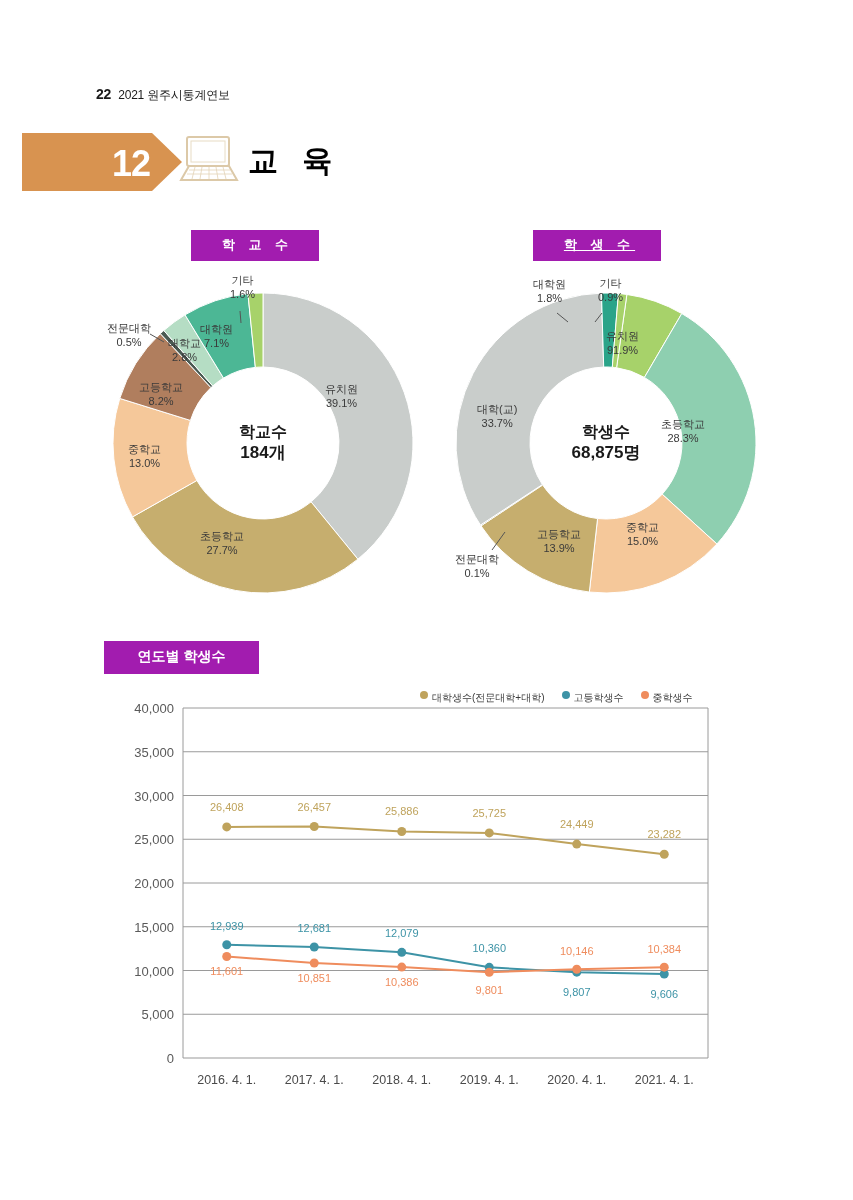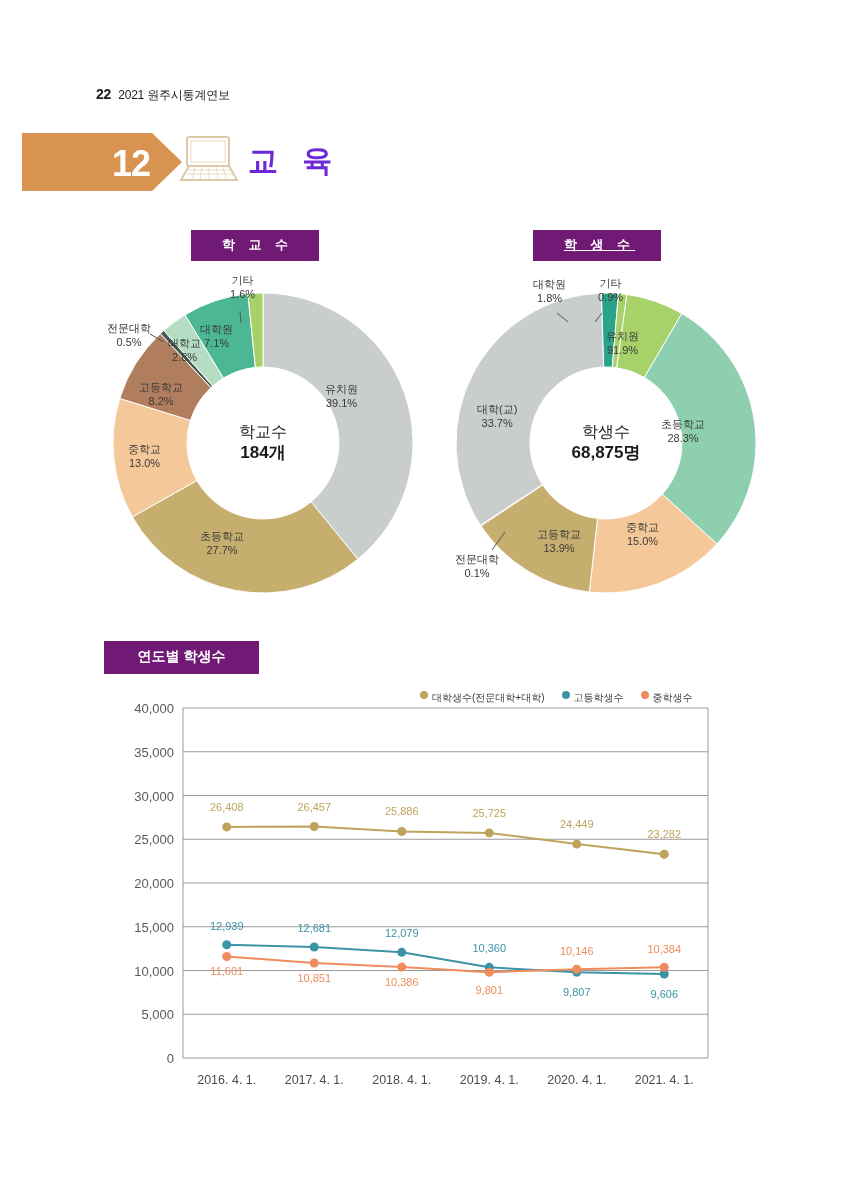--- a/index.html
+++ b/index.html
@@ -67,28 +67,28 @@
     top: 134px;
     width: 68px;
     height: 52px;
   }
   .section-title {
     position: absolute;
     left: 248px;
     top: 141px;
     font-size: 30px;
     font-weight: bold;
-    color: #6d28d9;
+    color: #000000;
     letter-spacing: 8px;
   }
 
   
   .pill {
     position: absolute;
-    background: #701a75;
+    background: #a21caf;
     color: #ffffff;
     font-size: 13px;
     font-weight: bold;
     text-align: center;
     letter-spacing: 5px;
     padding: 6px 0 7px 0;
     text-indent: 5px;
   }
   #pill-schools { left: 191px; top: 230px; width: 128px; }
   #pill-students { left: 533px; top: 230px; width: 128px; text-decoration: underline; }
@@ -104,21 +104,21 @@
   #donut-students { left: 451px; top: 288px; width: 310px; height: 310px; }
 
   .donut-center {
     position: absolute;
     left: 0; top: 0; width: 100%; height: 100%;
     display: flex; flex-direction: column;
     align-items: center; justify-content: center;
     pointer-events: none;
   }
   .donut-center-title {
-    font-size: 16px; font-weight: normal; color: #1a1a1a;
+    font-size: 16px; font-weight: bold; color: #1a1a1a;
     line-height: 1.25;
   }
   .donut-center-value {
     font-size: 17px; font-weight: bold; color: #1a1a1a;
     line-height: 1.25;
   }
 
   
   .dlabel {
     position: absolute;

